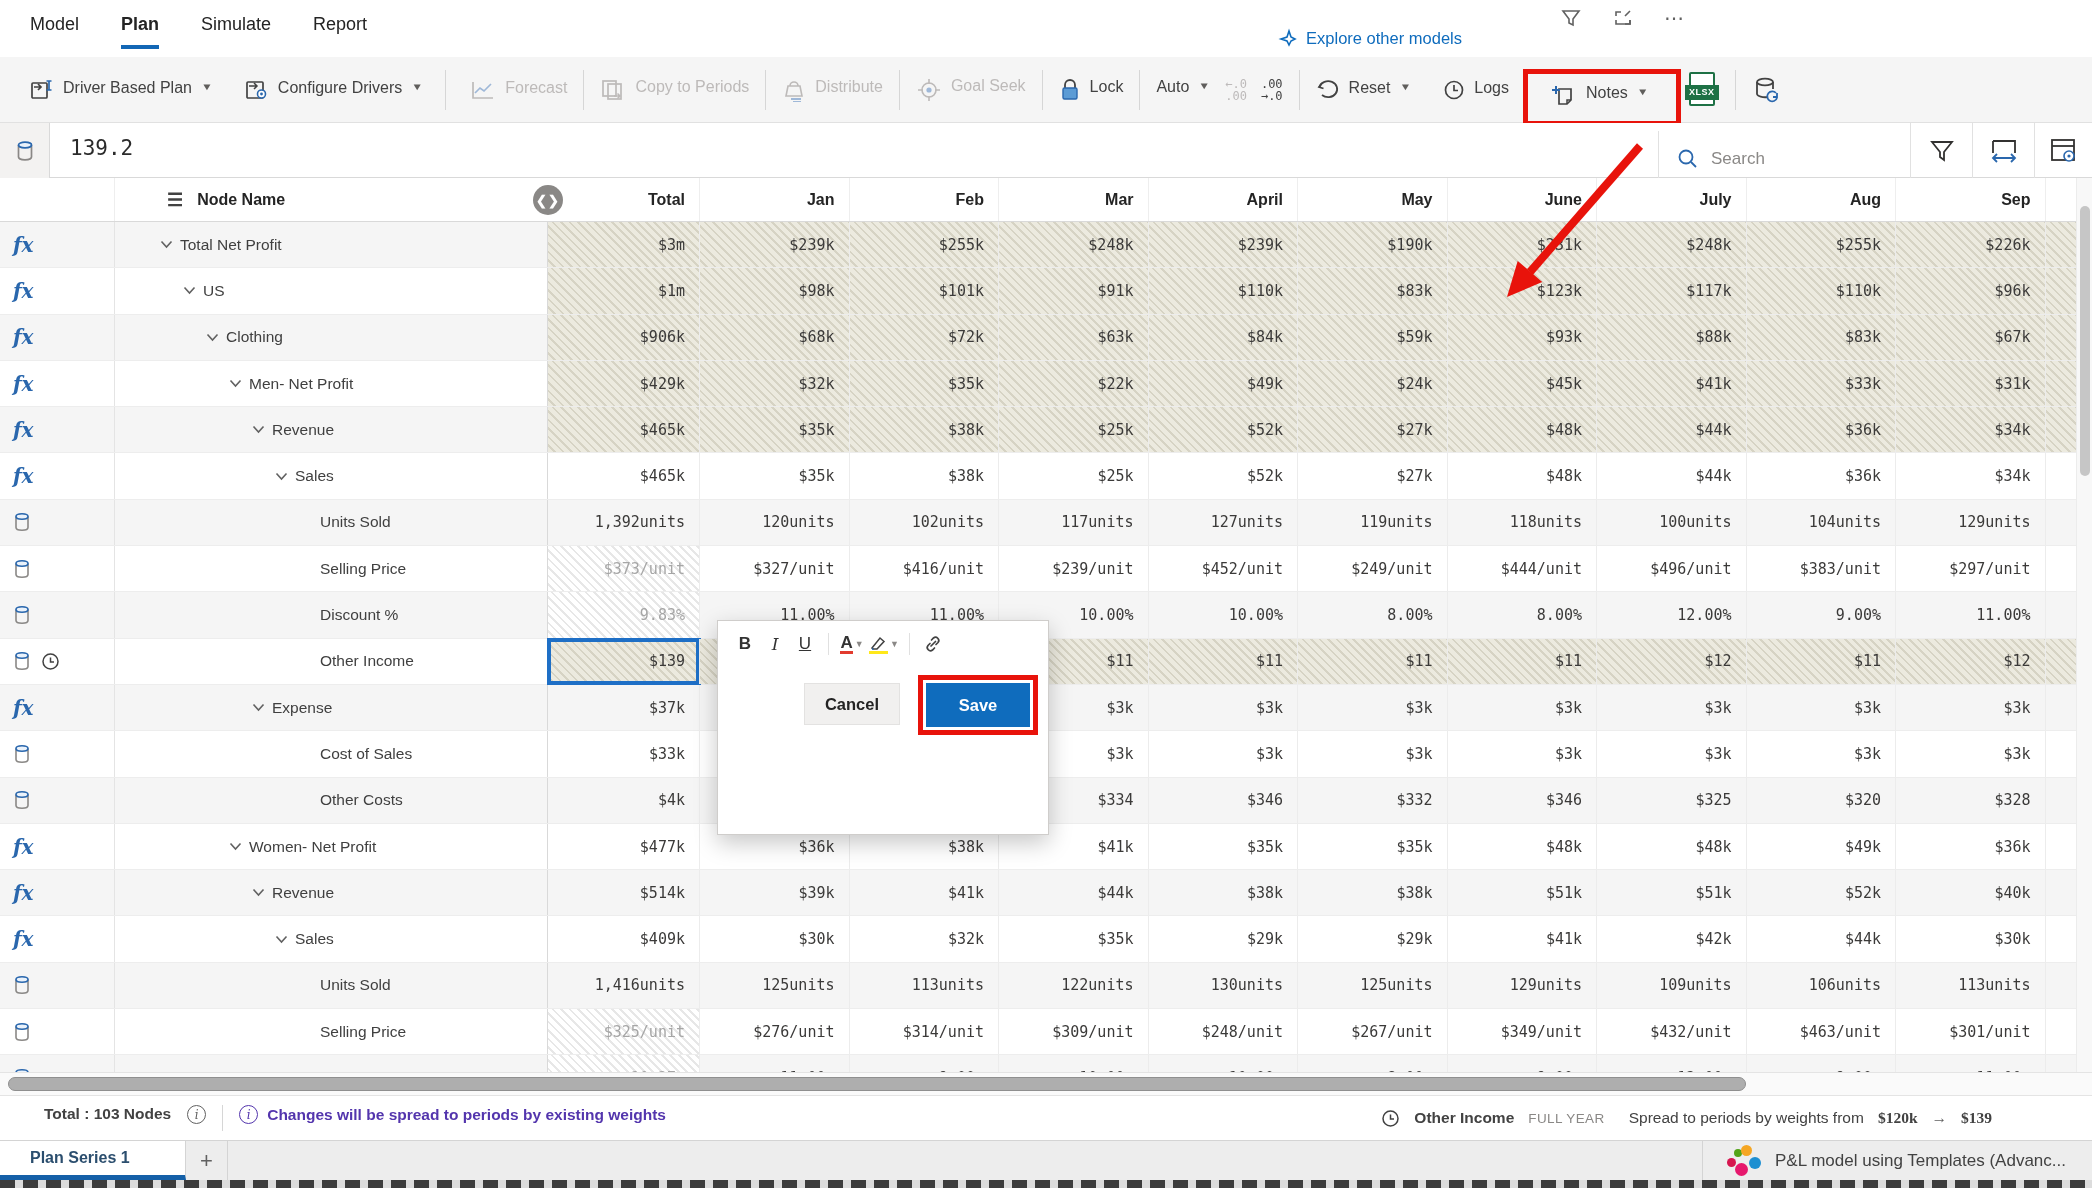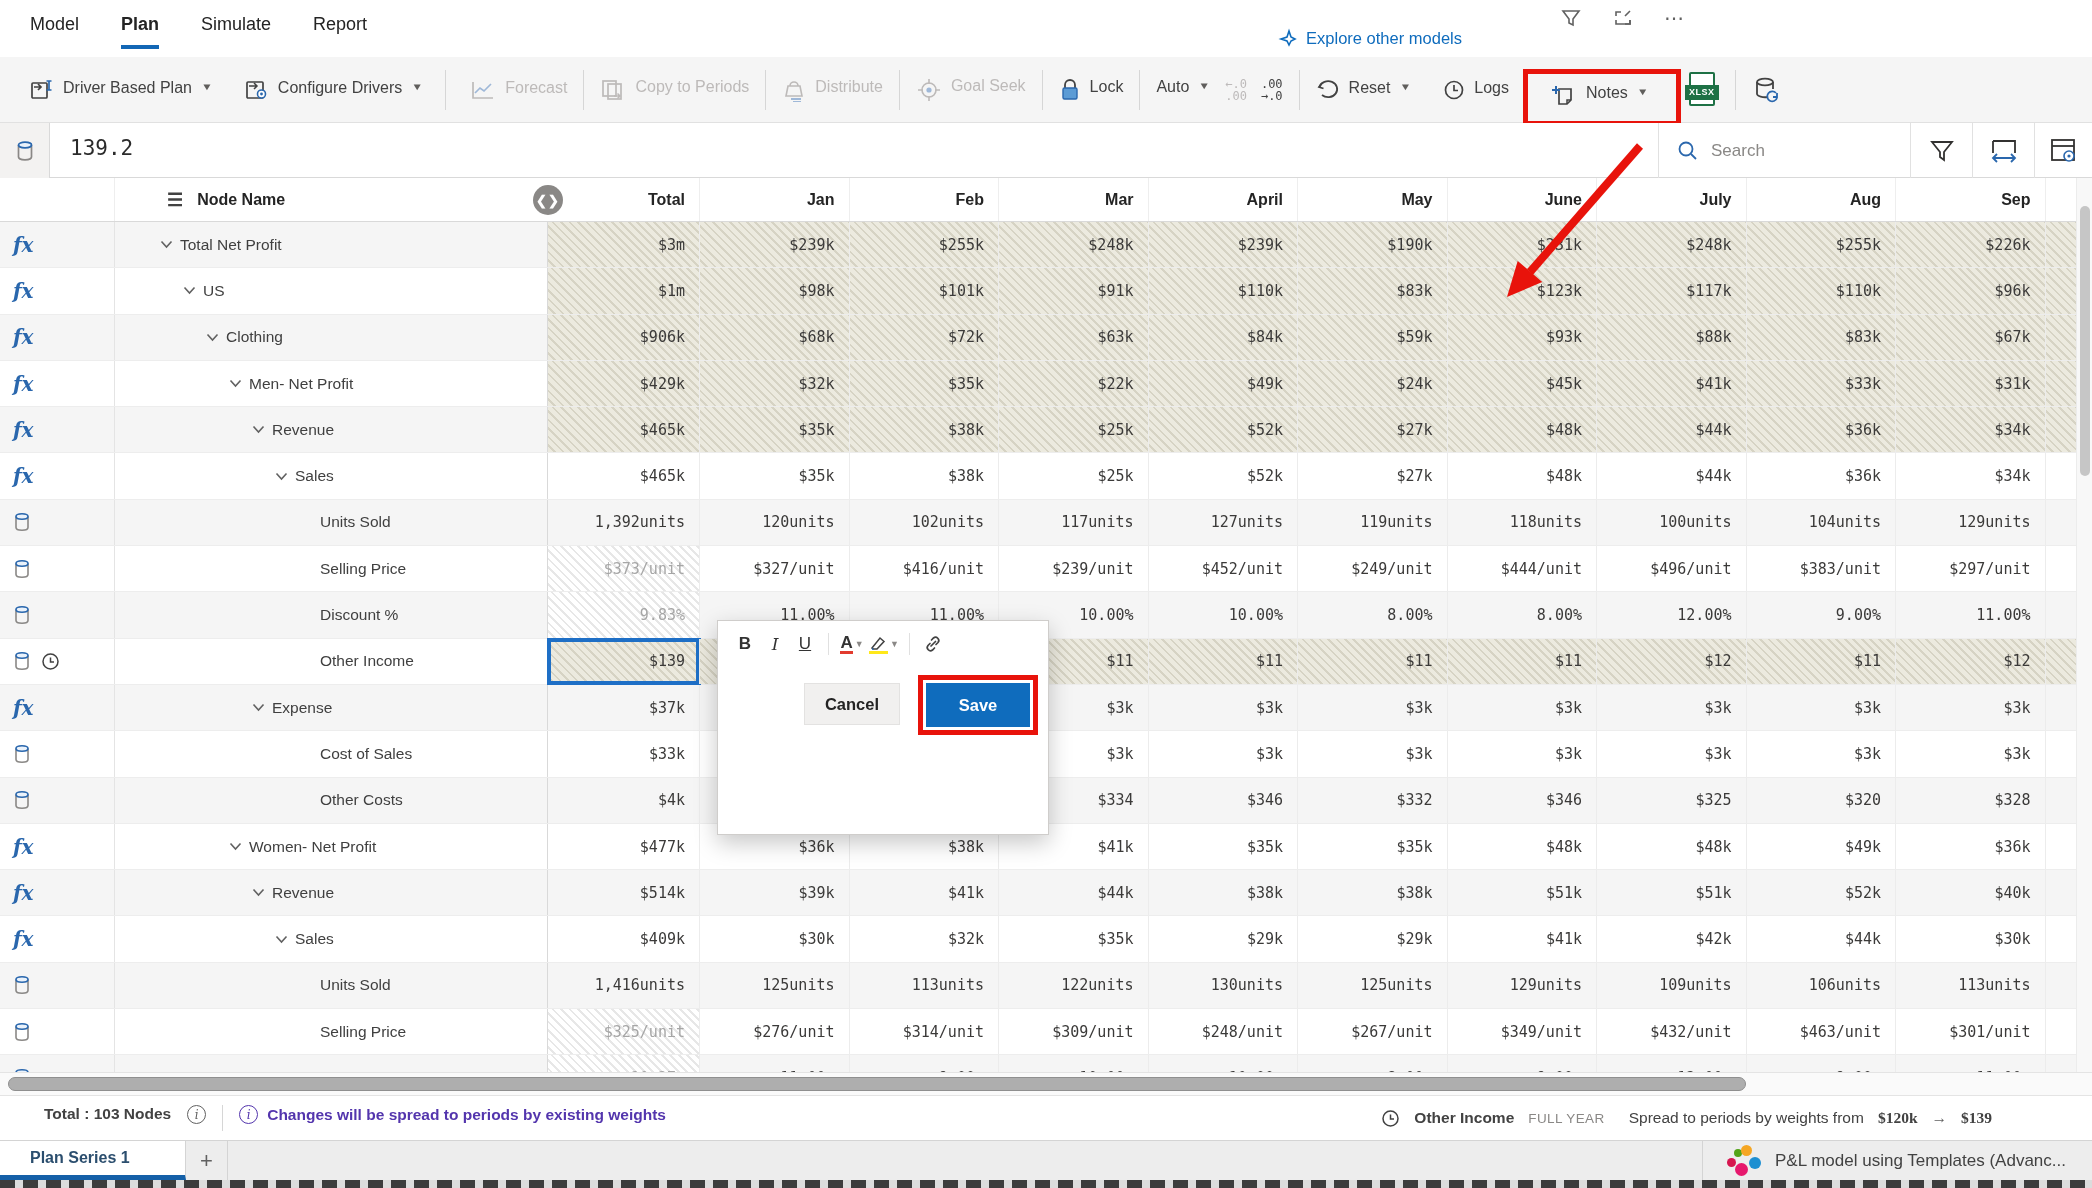--- a/index.html
+++ b/index.html
@@ -30,21 +30,21 @@
   .redbox { position:absolute; border:5px solid #e8130b; }
   .notes-redbox { left:-12px; top:-15px; width:158px; height:57px; }
   .xlsx { width:34px; height:36px; position:relative; }
   .xlsx .page { position:absolute; left:4px; top:0; width:26px; height:34px; border:2px solid #1e7145; border-radius:2px; background:#fff; }
   .xlsx .band { position:absolute; left:0; top:13px; width:34px; height:15px; background:#1e7145; color:#fff; font-size:9px; font-weight:bold; display:flex; align-items:center; justify-content:center; letter-spacing:.5px; }
 
   
   .fbar { position:absolute; left:0; top:123px; width:2092px; height:55px; border-bottom:1px solid #d9d9d9; background:#fff; }
   .fcell { position:absolute; left:0; top:0; width:50px; height:55px; background:#f3f2f1; border-right:1px solid #d9d9d9; display:flex; align-items:center; justify-content:center; }
   .fvalue { position:absolute; left:70px; top:13px; font-family:"DejaVu Sans Mono", monospace; font-size:21px; color:#2b2b2b; }
-  .searchbox { position:absolute; left:1658px; top:0; width:252px; height:55px; border-left:1px solid #e1e1e1; display:flex; align-items:center; gap:12px; padding-left:18px; }
+  .searchbox { position:absolute; left:1658px; top:8px; width:252px; height:55px; border-left:1px solid #e1e1e1; display:flex; align-items:center; gap:12px; padding-left:18px; }
   .searchph { color:#8a8886; font-size:17px; }
   .fico { position:absolute; top:0; height:55px; display:flex; align-items:center; justify-content:center; border-left:1px solid #e1e1e1; }
 
   
   .grid { position:absolute; left:0; top:178px; width:2076px; height:894px; overflow:hidden; background:#fff; }
   .ghead, .trow { display:grid; grid-template-columns:115px 433px 152px repeat(9,149.5px) minmax(0,1fr); }
   .ghead { height:44px; border-bottom:1px solid #d9d9d9; background:#fff; position:relative; z-index:3; }
   .hcell { display:flex; align-items:center; font-size:16px; font-weight:bold; color:#242424; border-right:1px solid #eeeeee; }
   .hcell.num { justify-content:flex-end; padding-right:14px; }
   .hname { padding-left:52px; gap:14px; border-right:none; }

